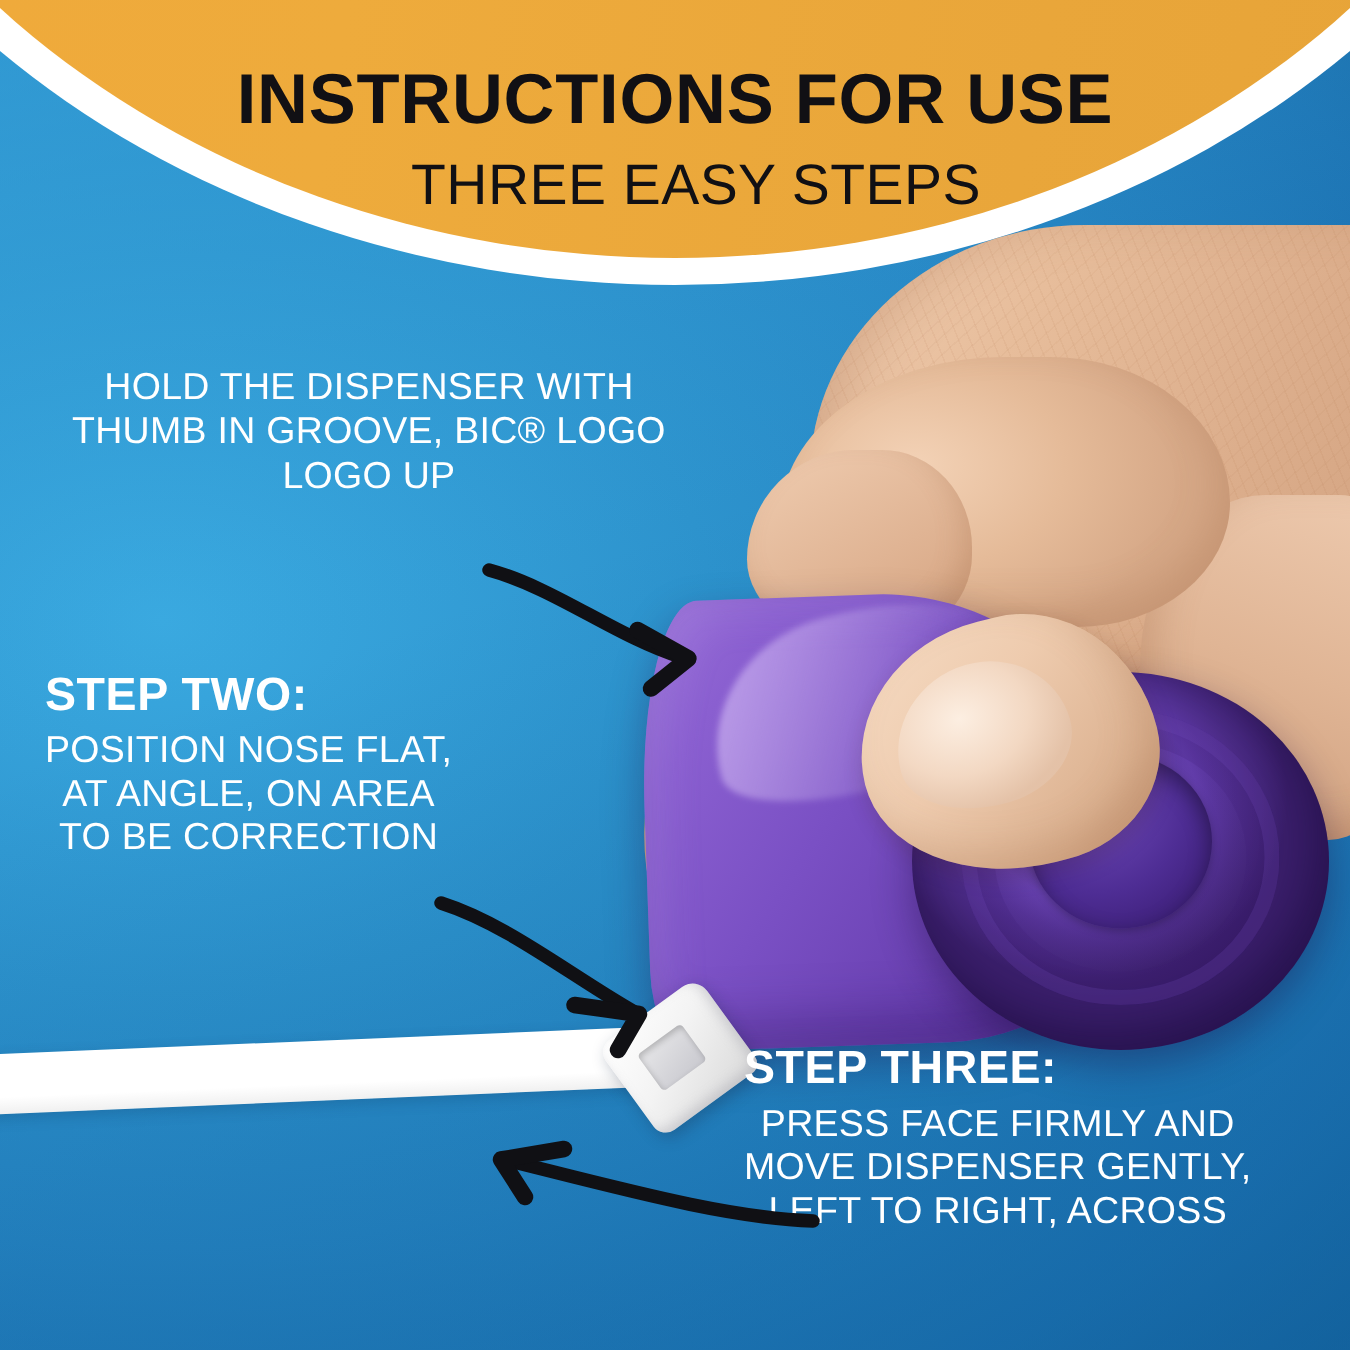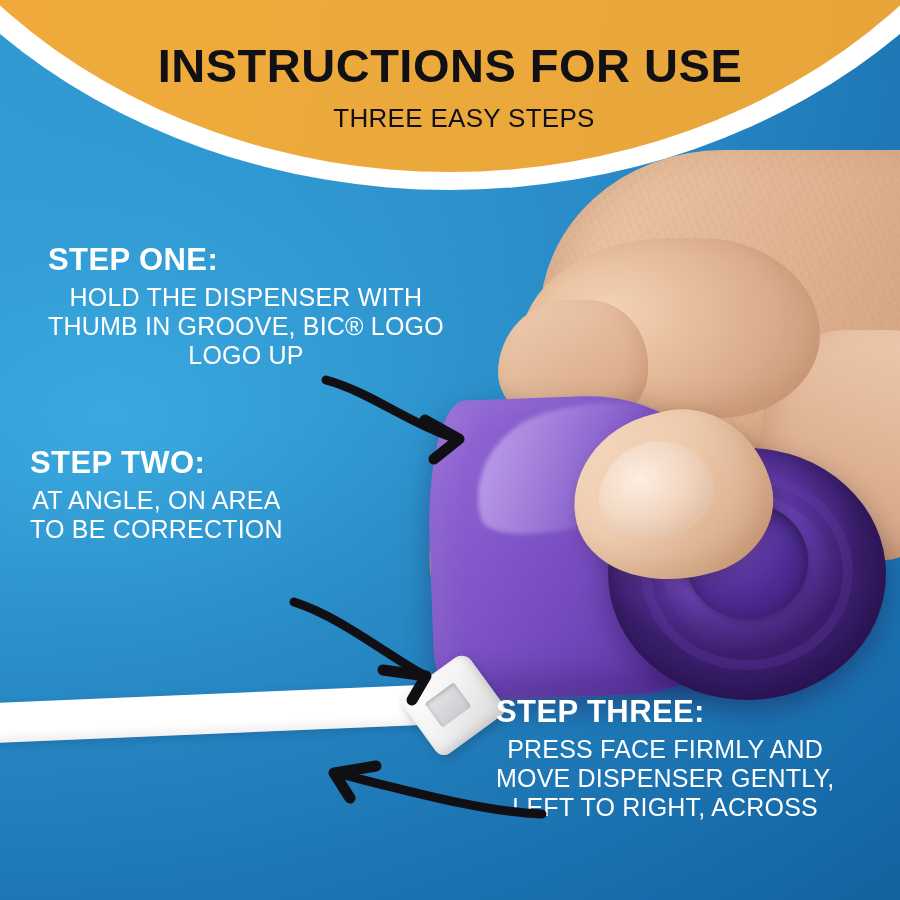--- a/index.html
+++ b/index.html
@@ -33,21 +33,21 @@
   }
   .header-text{
     position:absolute;left:0;top:0;width:900px;text-align:center;
     z-index:6;color:#111014;
   }
   .title-main{
     font-size:47px;font-weight:bold;letter-spacing:.5px;line-height:1;
     margin-top:42px;
   }
   .title-sub{
-    font-size:26px;font-weight:normal;letter-spacing:.3px;line-height:1;
+    font-size:38px;font-weight:normal;letter-spacing:.3px;line-height:1;
     margin-top:16px;
     padding-left:28px;
   }
 
   
   .arm{
     position:absolute;left:540px;top:150px;width:430px;height:300px;
     background:
       linear-gradient(118deg,#f0cdb0 0%,#e7bd9b 30%,#dcae8c 62%,#cf9e7c 100%);
     border-radius:46% 0 0 52% / 60% 0 0 48%;
@@ -221,31 +221,31 @@
   <div class="nail"></div>
 
   <div class="header-white"></div>
   <div class="header-orange"></div>
   <div class="header-text">
     <div class="title-main">INSTRUCTIONS FOR USE</div>
     <div class="title-sub">THREE EASY STEPS</div>
   </div>
 
   <div class="step" id="step1">
-    <p class="step-title">STEP ONE:</p>
     <p class="step-body">
       <span class="ln">HOLD THE DISPENSER WITH</span>
       <span class="ln">THUMB IN GROOVE, BIC® LOGO</span>
       <span class="ln">LOGO UP</span>
     </p>
   </div>
 
   <div class="step" id="step2">
     <p class="step-title">STEP TWO:</p>
     <p class="step-body">
+      <span class="ln">POSITION NOSE FLAT,</span>
       <span class="ln">AT ANGLE, ON AREA</span>
       <span class="ln">TO BE CORRECTION</span>
     </p>
   </div>
 
   <div class="step" id="step3">
     <p class="step-title">STEP THREE:</p>
     <p class="step-body">
       <span class="ln">PRESS FACE FIRMLY AND</span>
       <span class="ln">MOVE DISPENSER GENTLY,</span>

